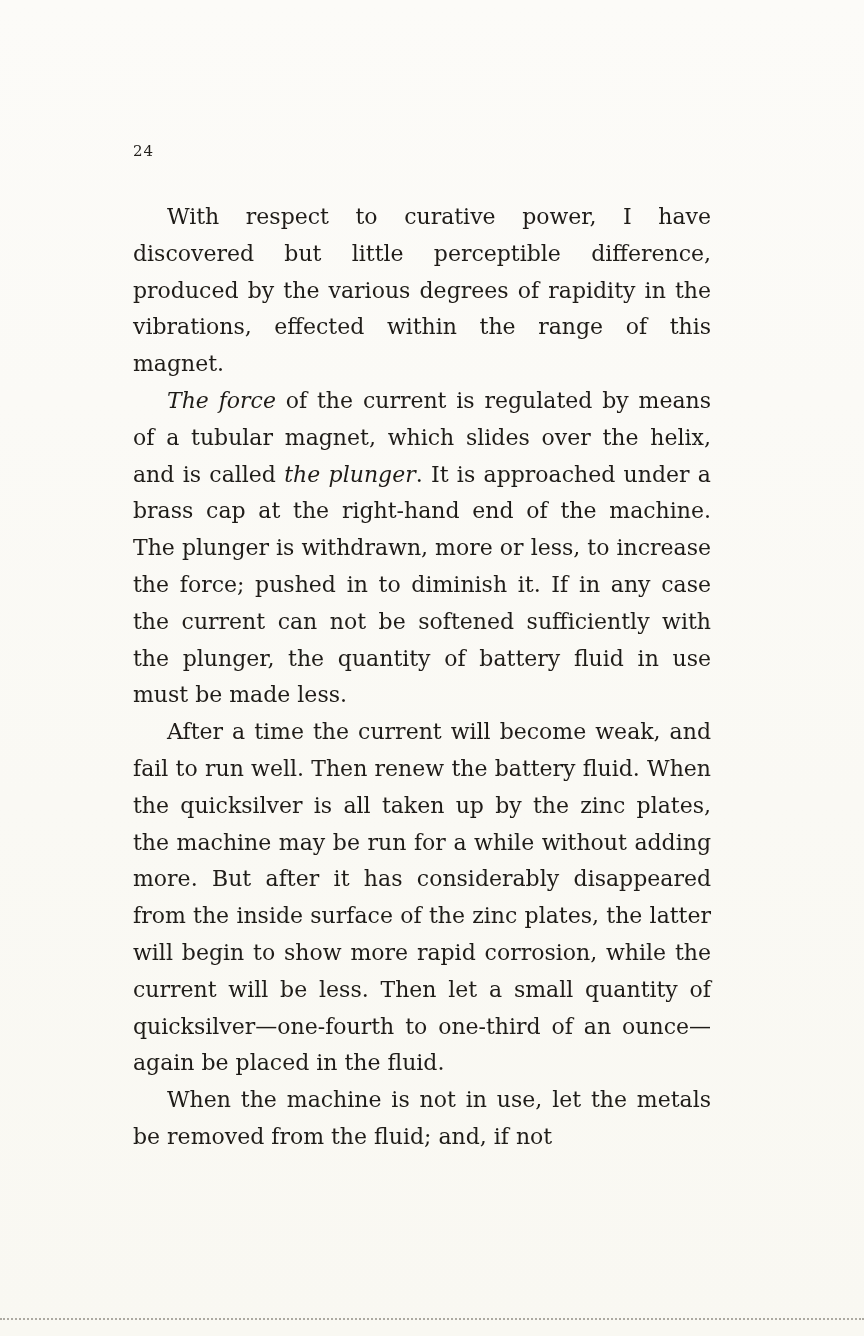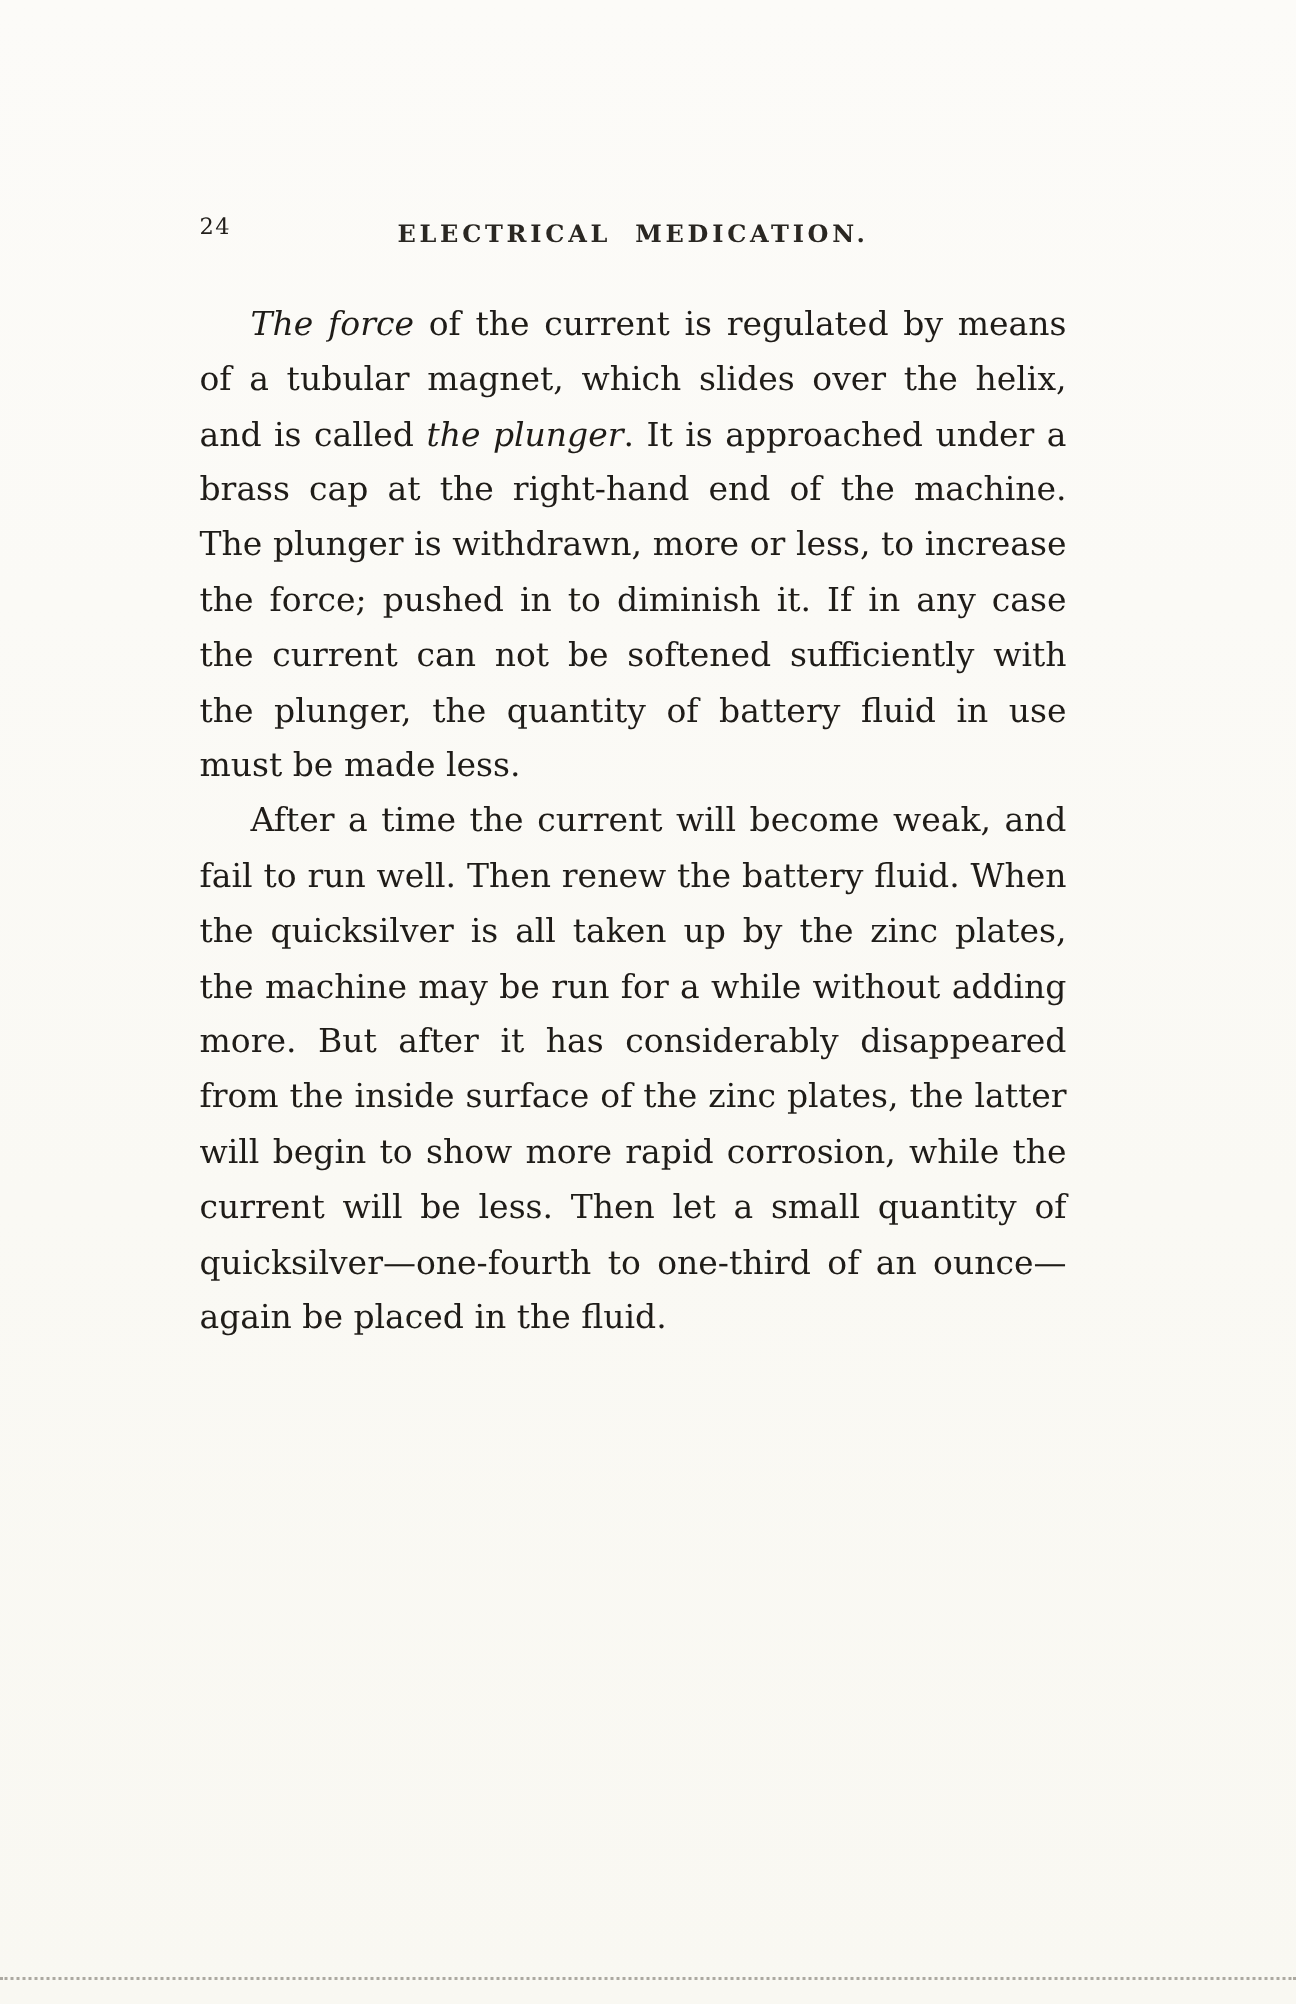--- a/index.html
+++ b/index.html
@@ -76,23 +76,24 @@
     border-top: 2px dotted rgba(110, 104, 94, 0.55);
   }
 </style>
 </head>
 <body>
 
 <div class="page">
 
   <div class="page-head">
     <span class="page-number">24</span>
-    <span class="running-header">ELECTRICAL MEDICATION.</span>
   </div>
 
   <div class="page-body">
+      <p><span>With respect to curative power, I have discovered but little perceptible difference, produced by the various degrees of rapidity in the vibrations, effected within the range of this magnet.</span></p>
       <p><em>The force</em><span> of the current is regulated by means of a tubular magnet, which slides over the helix, and is called </span><em>the plunger</em><span>.  It is approached under a brass cap at the right-hand end of the machine.  The plunger is withdrawn, more or less, to increase the force; pushed in to diminish it.  If in any case the current can not be softened sufficiently with the plunger, the quantity of battery fluid in use must be made less.</span></p>
       <p><span>After a time the current will become weak, and fail to run well.  Then renew the battery fluid.  When the quicksilver is all taken up by the zinc plates, the machine may be run for a while without adding more.  But after it has considerably disappeared from the inside surface of the zinc plates, the latter will begin to show more rapid corrosion, while the current will be less.  Then let a small quantity of quicksilver—one-fourth to one-third of an ounce—again be placed in the fluid.</span></p>
+      <p><span>When the machine is not in use, let the metals be removed from the fluid; and, if not</span></p>
     </div>
 
   <div class="scan-edge-artifact"></div>
 
 </div>
 
 </body></html>

